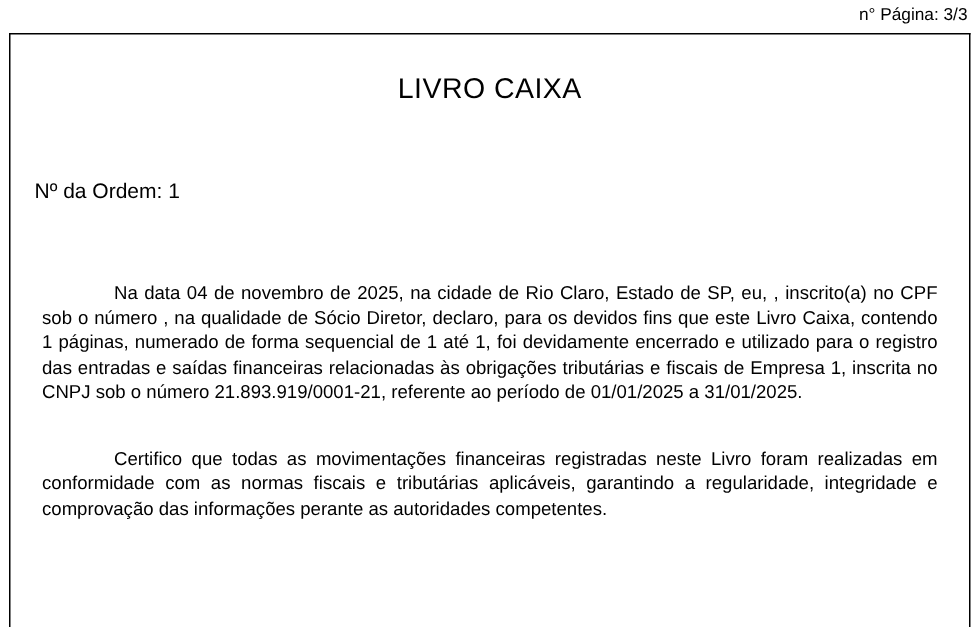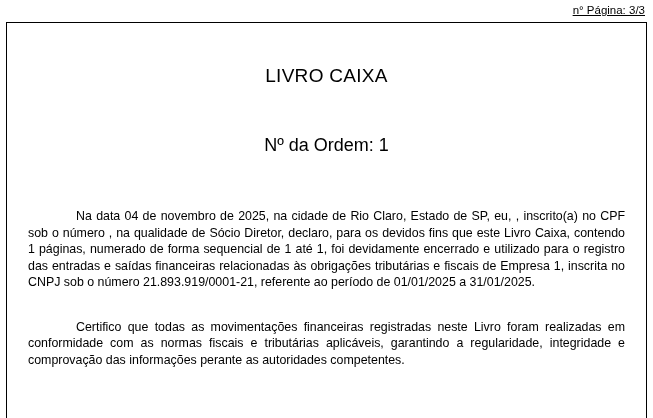--- a/index.html
+++ b/index.html
@@ -12,48 +12,47 @@
     height: 418px;
     font-family: "Liberation Sans", sans-serif;
     color: #000000;
     overflow: hidden;
   }
   .page {
     position: relative;
     width: 653px;
     height: 418px;
     box-sizing: border-box;
-    text-decoration: underline;
   }
   .page-header {
     text-align: right;
     font-size: 11.5px;
     padding: 3px 8px 4px 0;
     line-height: 14px;
   }
   .doc-frame {
     position: absolute;
     left: 6px;
     right: 6px;
     top: 22px;
     bottom: 0;
     border: 1px solid #000000;
     border-bottom: none;
     box-sizing: border-box;
-    padding: 16px 16px;
+    padding: 0 16px;
   }
   .title-main {
     text-align: center;
     font-size: 19px;
     letter-spacing: 0.3px;
     margin-top: 26px;
   }
   .order-line {
-    text-align: center;
-    font-size: 18px;
+    text-align: left;
+    font-size: 14px;
     margin-top: 48px;
   }
   .title-sub {
     text-align: center;
     font-size: 17px;
     letter-spacing: 0.2px;
     margin-top: 52px;
   }
   .body-para {
     font-size: 12.4px;

